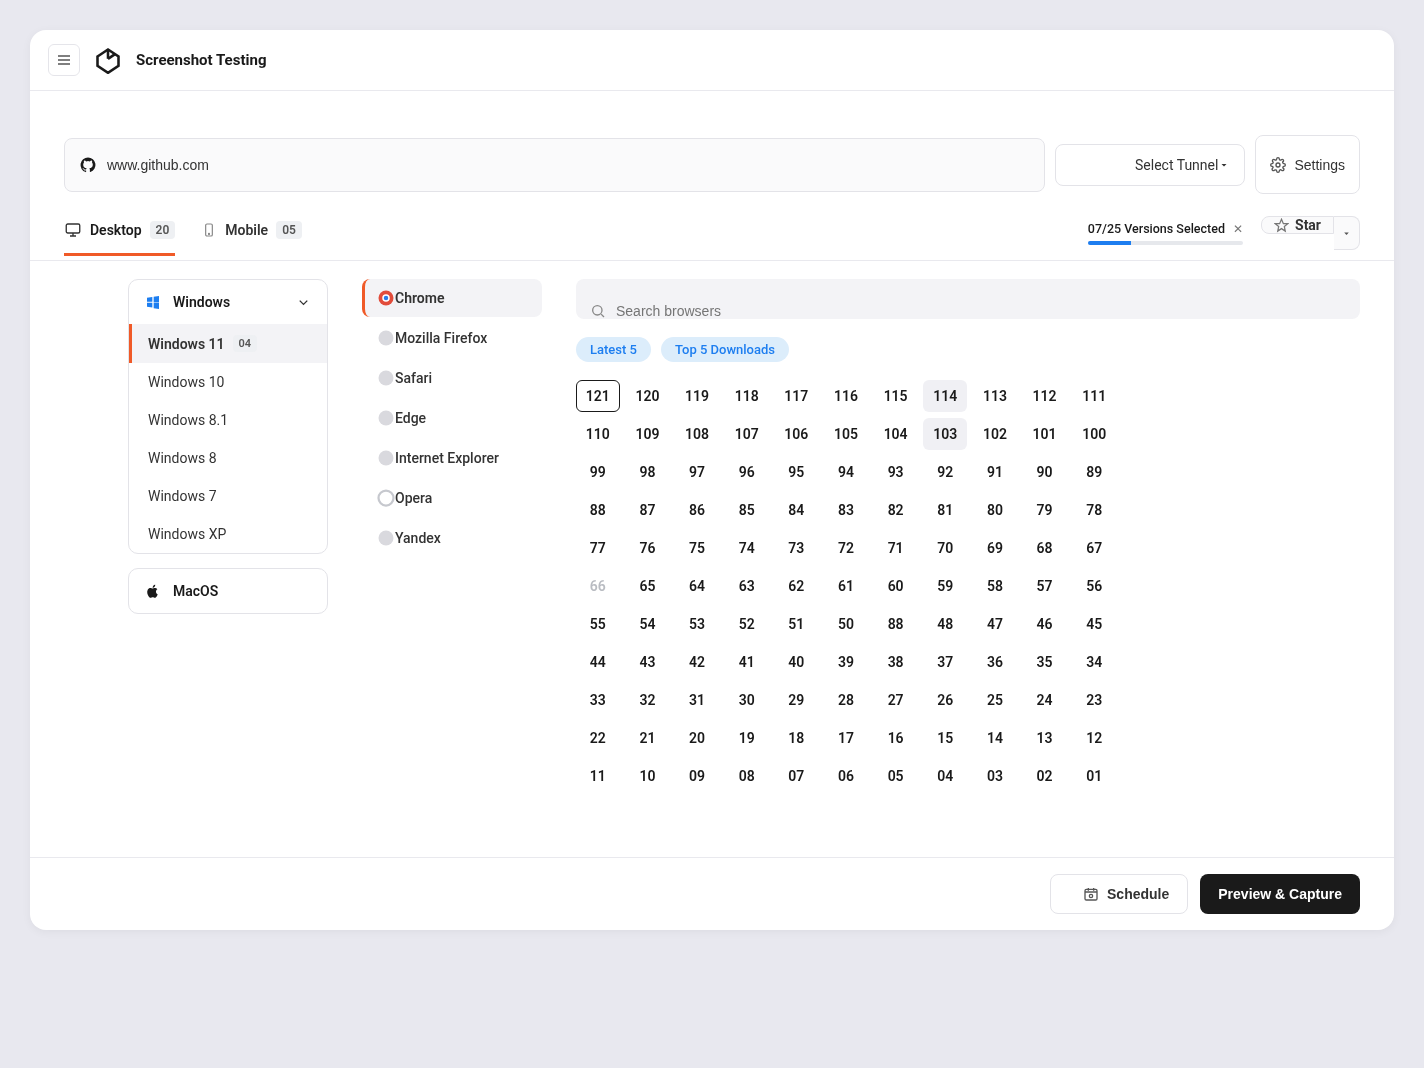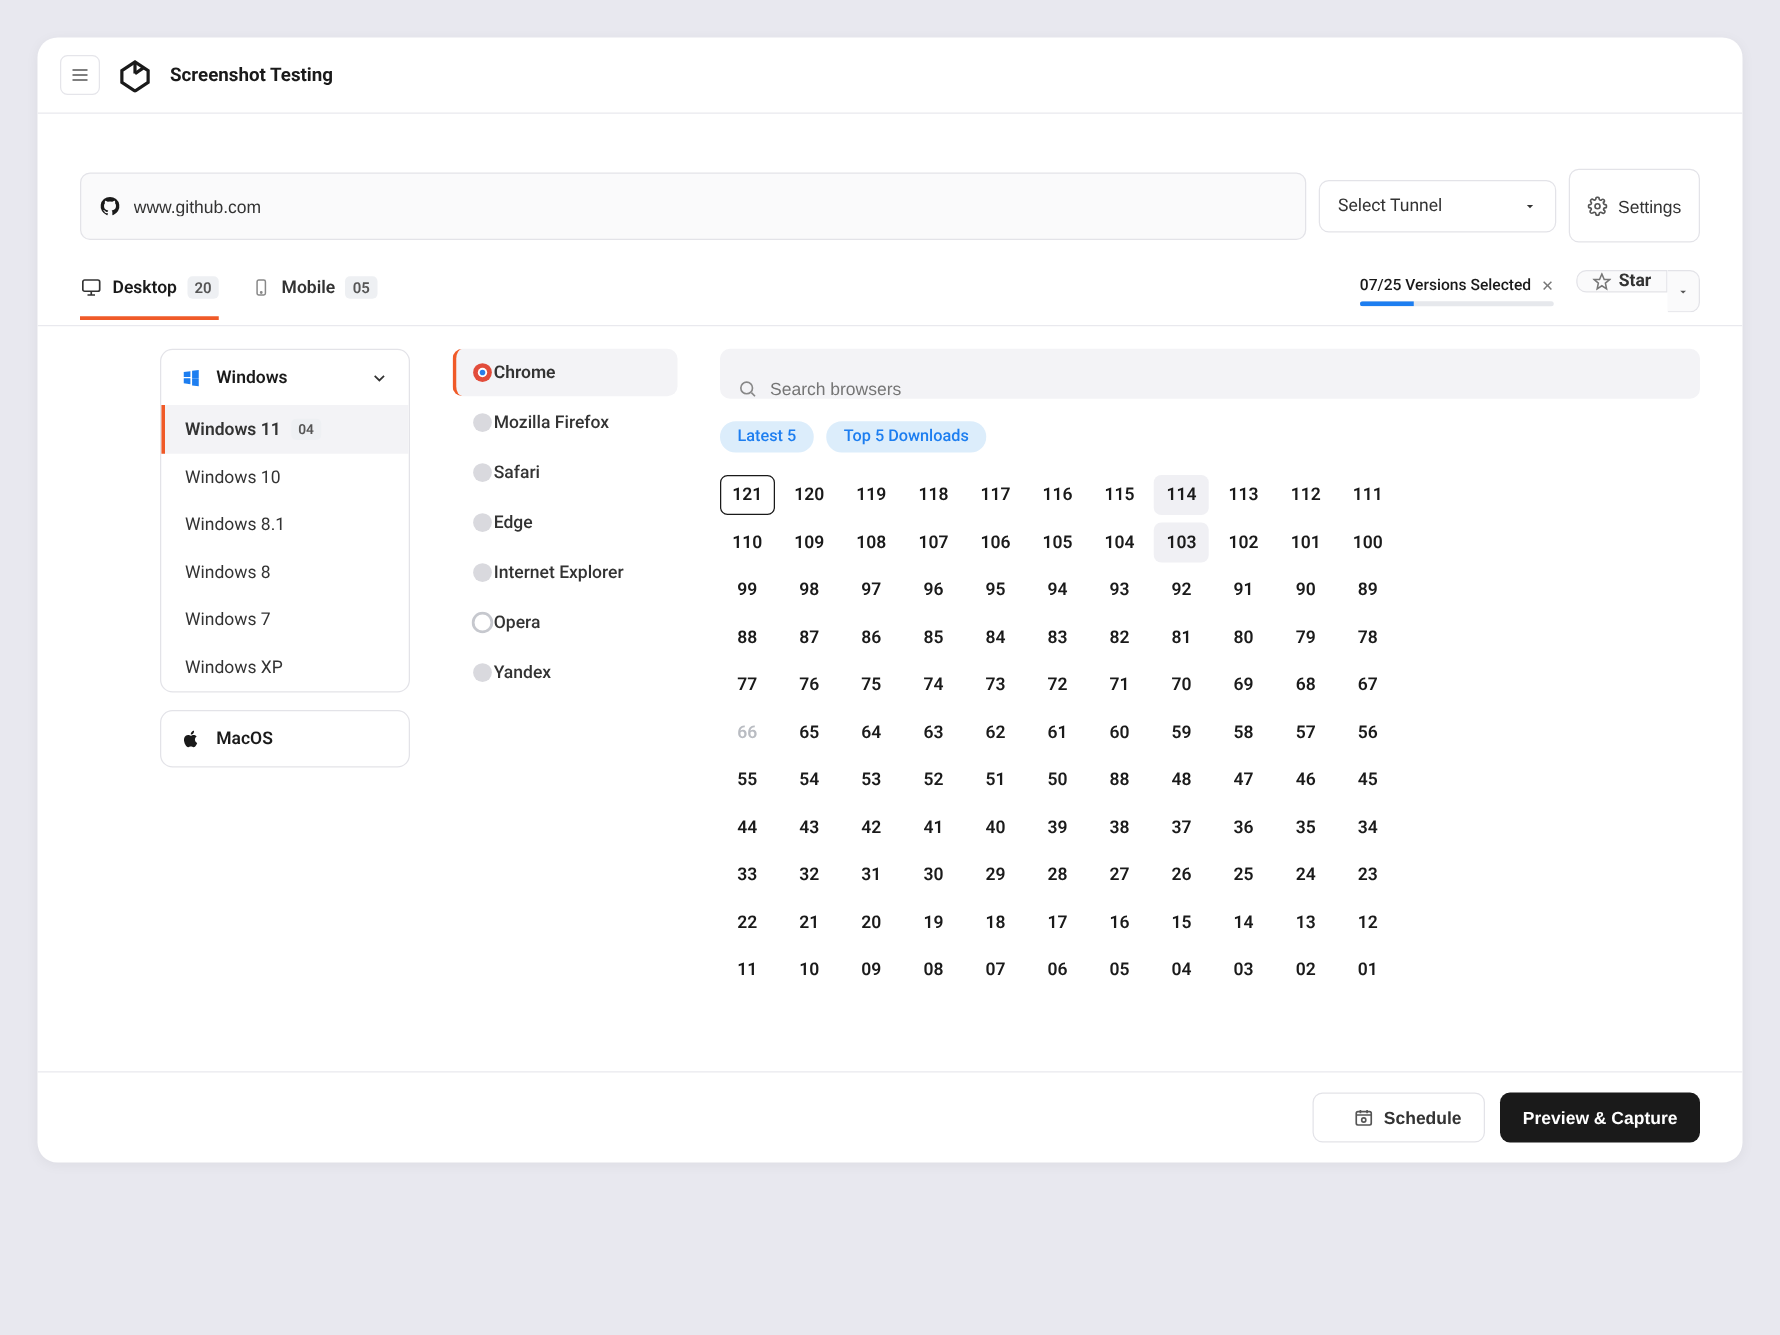--- a/index.html
+++ b/index.html
@@ -72,21 +72,21 @@
     border: none;
     outline: none;
     flex: 1;
     font-size: 14px;
     color: #333;
     background: transparent;
   }
   .select-tunnel {
     display: flex;
     align-items: center;
-    justify-content: space-between;
+    justify-content: flex-end;
     border: 1px solid #e3e3e8;
     border-radius: 8px;
     padding: 0 14px;
     height: 42px;
     min-width: 190px;
     cursor: pointer;
     color: #333;
     background: #fff;
   }
   .settings-btn {

